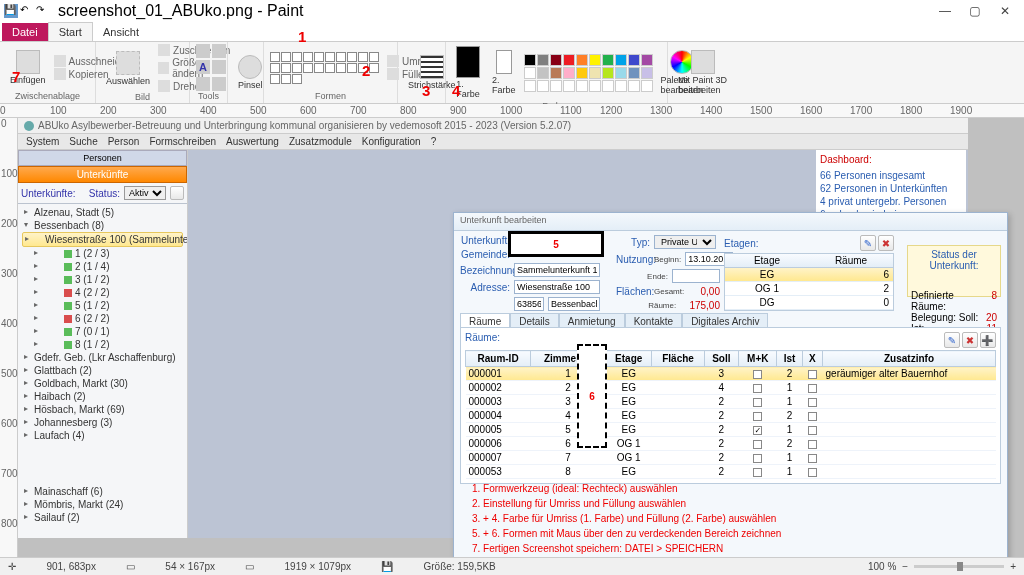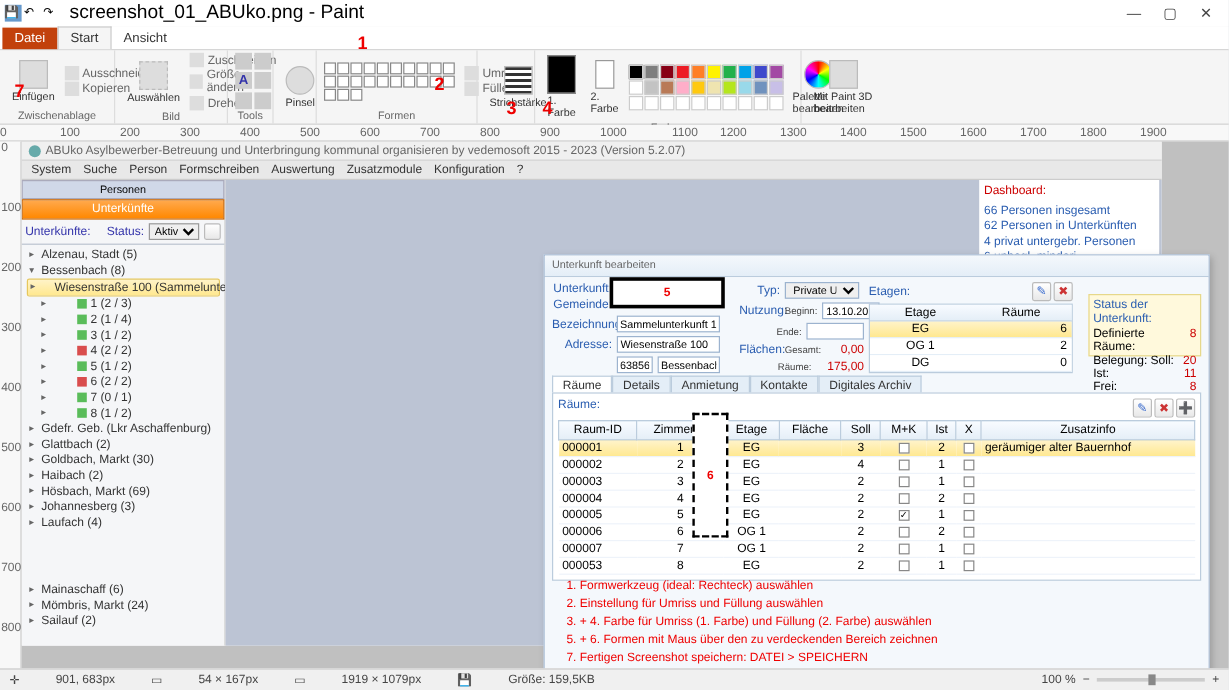--- a/index.html
+++ b/index.html
@@ -9,21 +9,21 @@
 .titlebar { height: 22px; background: #fff; display: flex; align-items: center; padding: 0 4px; }
 .titlebar-qat { display: flex; gap: 2px; }
 .titlebar-qat span { width: 14px; height: 14px; display: inline-block; }
 .titlebar-name { margin-left: 8px; color: #000; font-size: 16px; }
 .titlebar-controls { margin-left: auto; display: flex; }
 .titlebar-controls div { width: 30px; height: 22px; display: flex; align-items: center; justify-content: center; color: #444; font-size: 12px; }
 
 
 .ribbon-tabs { height: 20px; background: #fff; display: flex; align-items: end; padding-left: 2px; border-bottom: 1px solid #ccc; }
 .ribbon-tab { padding: 3px 10px; font-size: 11px; color: #333; }
-.ribbon-tab.file { background: #c2410c; color: #fff; }
+.ribbon-tab.file { background: #be185d; color: #fff; }
 .ribbon-tab.active { background: #f5f5f5; border: 1px solid #ccc; border-bottom: none; }
 
 
 .ribbon { height: 62px; background: #f5f5f5; border-bottom: 1px solid #ccc; display: flex; position: relative; }
 .ribbon-group { border-right: 1px solid #ddd; padding: 2px 6px; display: flex; flex-direction: column; justify-content: space-between; }
 .ribbon-group-label { text-align: center; color: #666; font-size: 9px; }
 .ribbon-icons { display: flex; gap: 4px; align-items: center; flex: 1; }
 .big-btn { display: flex; flex-direction: column; align-items: center; gap: 1px; padding: 2px 4px; }
 .big-btn .icn { width: 24px; height: 24px; background: #ddd; border: 1px solid #bbb; }
 .big-btn span { font-size: 9px; color: #333; }
@@ -88,34 +88,34 @@
 .dlg-right { position: absolute; left: 270px; top: 4px; width: 170px; }
 .etagen-hdr { display:flex; justify-content: space-between; align-items:center; font-size: 9px; color: #2a5db0; }
 .etagen-tbl { border: 1px solid #bcd; margin-top: 2px; font-size: 9px; }
 .etagen-tbl .h { display: flex; background: linear-gradient(#f8fbff,#e4eef7); border-bottom: 1px solid #bcd;}
 .etagen-tbl .h div, .etagen-tbl .r div { padding: 1px 4px; flex: 1; text-align: center; }
 .etagen-tbl .r { display: flex; border-bottom: 1px solid #e4eef7; background: #fff; }
 .etagen-tbl .r.sel { background: linear-gradient(#fff3c8, #ffe88f); }
 .etagen-tbl .r div:last-child { text-align: right; }
 
 .status-box { position: absolute; right: 6px; top: 14px; width: 94px; height: 52px; background: #fff9dc; border: 1px solid #e6d88a; padding: 3px; font-size: 8px; }
-.status-box .t { color: #2a5db0; margin-bottom: 2px; }
+.status-box .t { color: #2a5db0; margin-bottom: 19px; text-align: center; }
 .status-box .ln { display: flex; justify-content: space-between; }
 .status-box .red { color: #c00; }
 
 .tabstrip { position: absolute; left: 6px; top: 82px; display: flex; gap: 0; font-size: 9px; }
 .tabstrip div { padding: 2px 8px; background: #e4eef7; border: 1px solid #bcd; border-bottom: none; color: #333; }
 .tabstrip div.active { background: #fff; }
 
 .rooms-panel { position: absolute; left: 6px; right: 6px; top: 96px; background: #fff; border: 1px solid #bcd; padding: 4px; }
 .rooms-hdr { display: flex; justify-content: space-between; font-size: 9px; color: #2a5db0; margin-bottom: 2px;}
 .rooms-btns { display: flex; gap: 2px;}
 .rb { width: 16px; height: 16px; background: linear-gradient(#fff,#e8e8e8); border: 1px solid #bbb; border-radius: 2px; display:flex; align-items:center; justify-content:center; font-size: 10px;}
 .rooms-tbl { width: 100%; border-collapse: collapse; font-size: 9px; }
-.rooms-tbl th { background: linear-gradient(#f8fbff,#e4eef7); border: 1px solid #bcd; padding: 2px 3px; font-weight: normal; text-align: center;}
+.rooms-tbl th { background: linear-gradient(#f8fbff,#e4eef7); border: 1px solid #bcd; padding: 2px 3px; font-weight: bold; text-align: center;}
 .rooms-tbl td { border-bottom: 1px solid #eef3fa; padding: 1px 3px; text-align: center; background: #fff;}
 .rooms-tbl tr.sel td { background: linear-gradient(#fff3c8, #ffe88f); }
 .rooms-tbl td.l { text-align: left; }
 .cb { display: inline-block; width: 9px; height: 9px; border: 1px solid #888; background: #fff; vertical-align: middle;}
 .cb.ck::after { content: "✓"; font-size: 8px; line-height: 7px; display: block;}
 
 .instructions { position: absolute; left: 18px; top: 250px; font-size: 11px; color: #e00; line-height: 1.5; }
 
 
 .anno { position: absolute; color: #e00; font-size: 15px; font-weight: bold; z-index: 50; }

